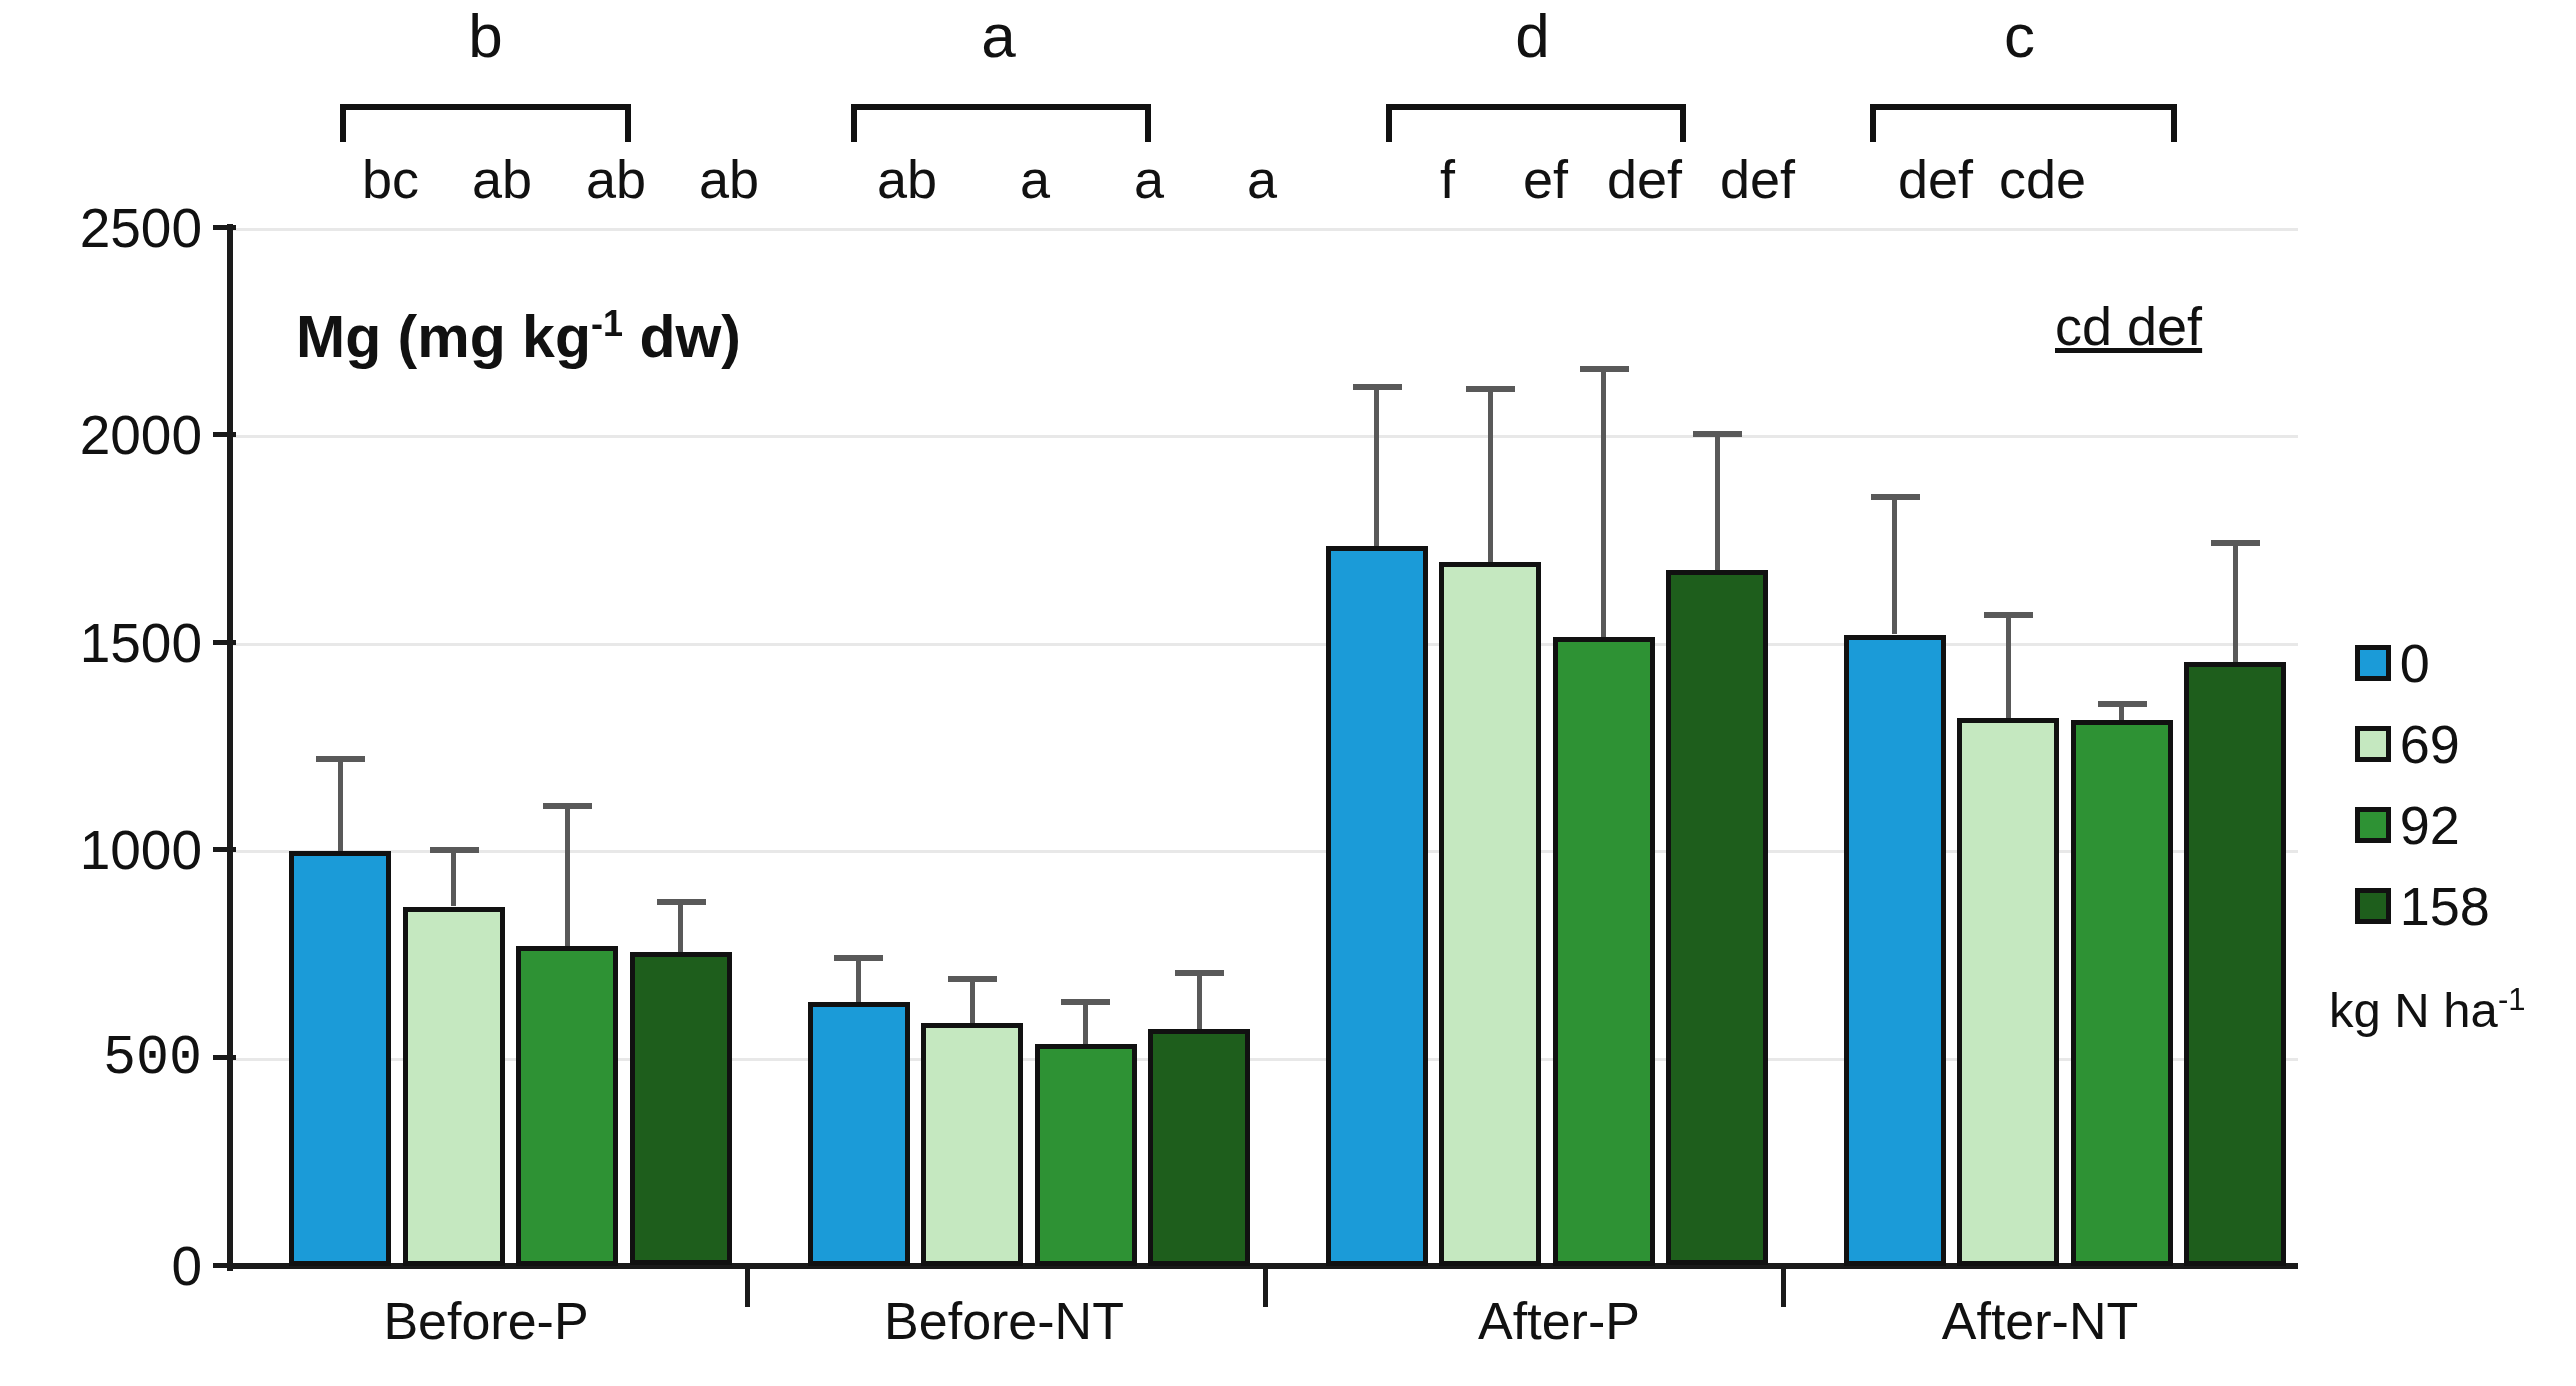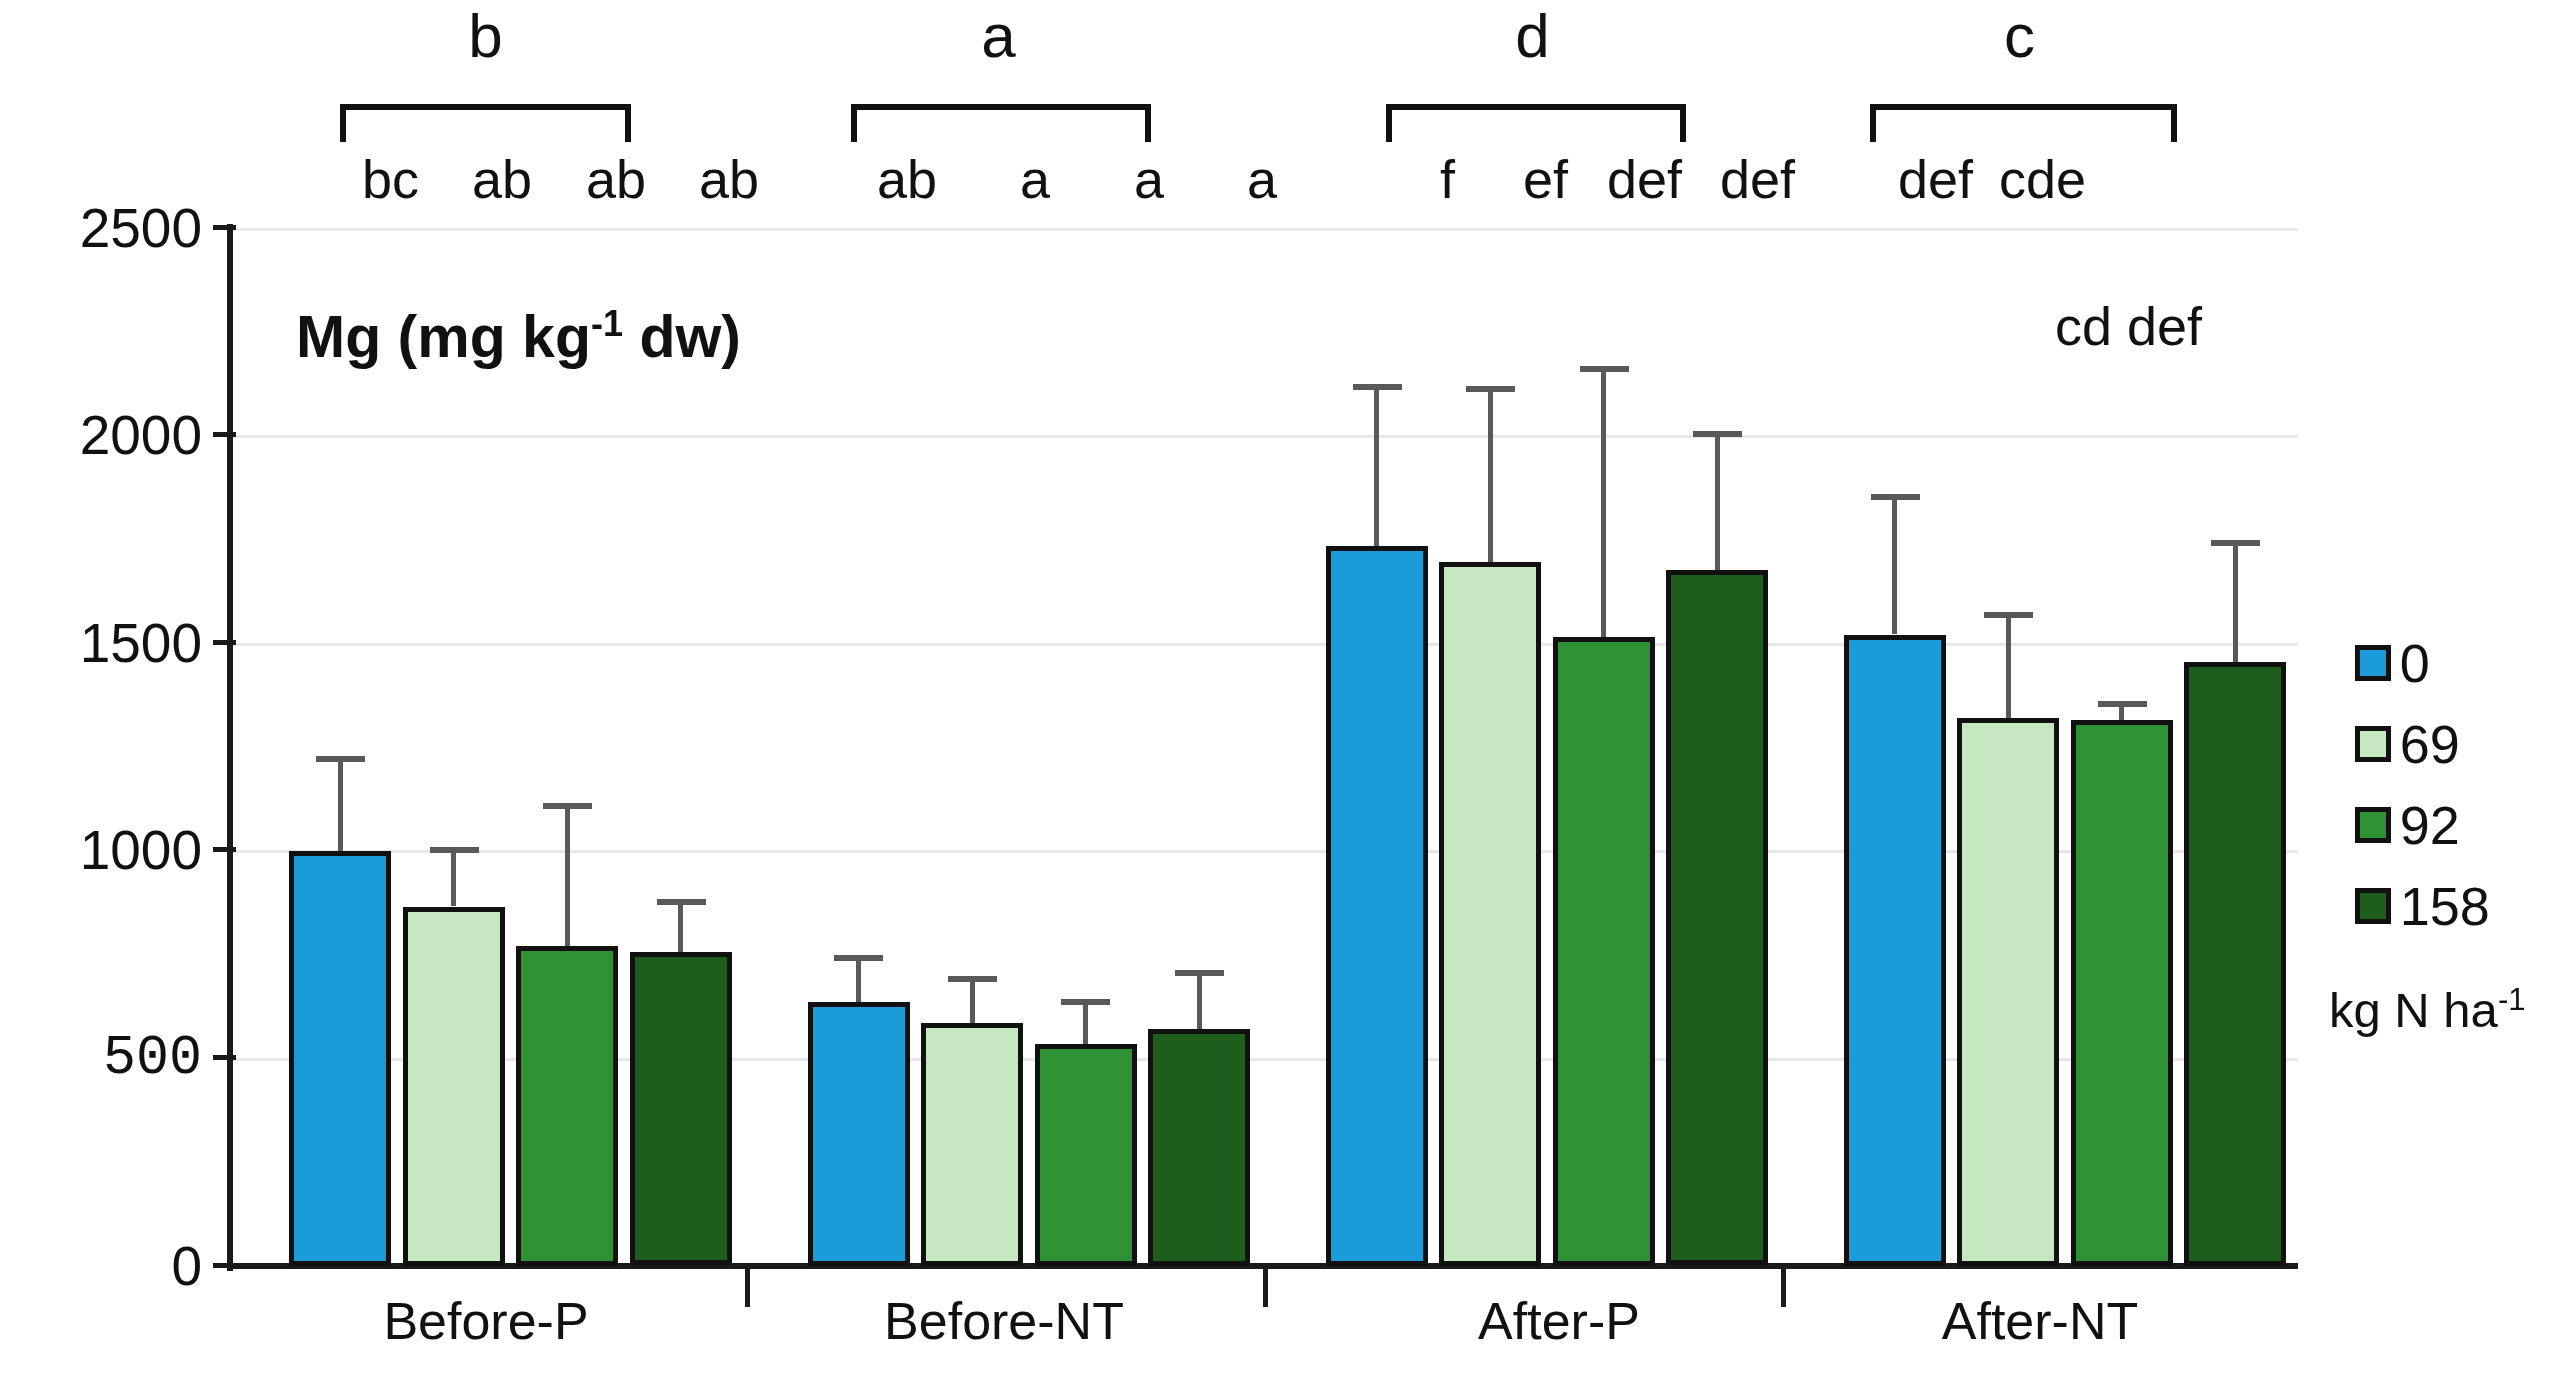--- a/index.html
+++ b/index.html
@@ -160,21 +160,21 @@
       <div class="sub-letter" style="left: 1008px; top: 152px; width: 156px;">a</div>
       <div class="sub-letter" style="left: 1121px; top: 152px; width: 156px;">a</div>
       <div class="sub-letter" style="left: 1299px; top: 152px; width: 156px;">f</div>
       <div class="sub-letter" style="left: 1412px; top: 152px; width: 156px;">ef</div>
       <div class="sub-letter" style="left: 1526px; top: 152px; width: 156px;">def</div>
       <div class="sub-letter" style="left: 1639px; top: 152px; width: 156px;">def</div>
       <div class="sub-letter" style="left: 1817px; top: 152px; width: 156px;">def</div>
       <div class="sub-letter" style="left: 1930px; top: 152px; width: 156px;">cde</div>
     </div>
 
-  <div class="extra-letter" style="left:2055px;top:299px;">cd def</div>
+  <div class="extra-letter" style="left:2055px;top:299px;text-decoration:underline;">cd def</div>
 
   <div class="legend">
     <div class="legend-row">
       <span class="swatch" id="sw0" style="background: rgb(27, 155, 216);"></span>
       <span class="legend-text">0</span>
     </div>
     <div class="legend-row">
       <span class="swatch" id="sw1" style="background: rgb(197, 232, 192);"></span>
       <span class="legend-text">69</span>
     </div>

